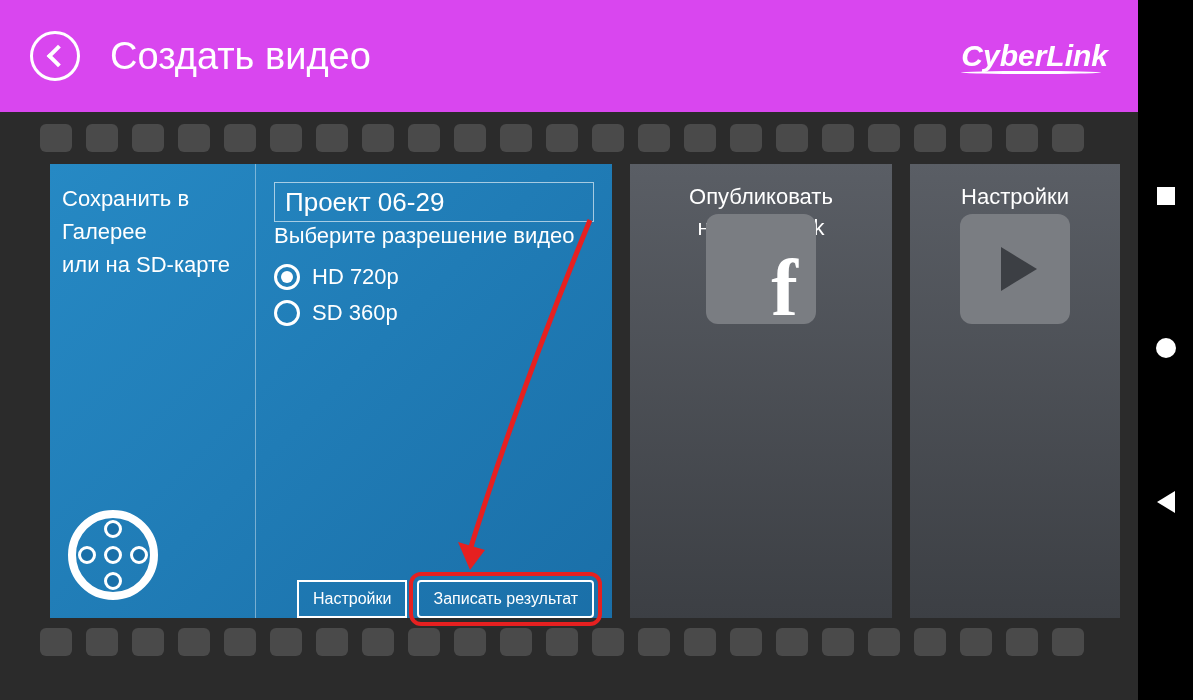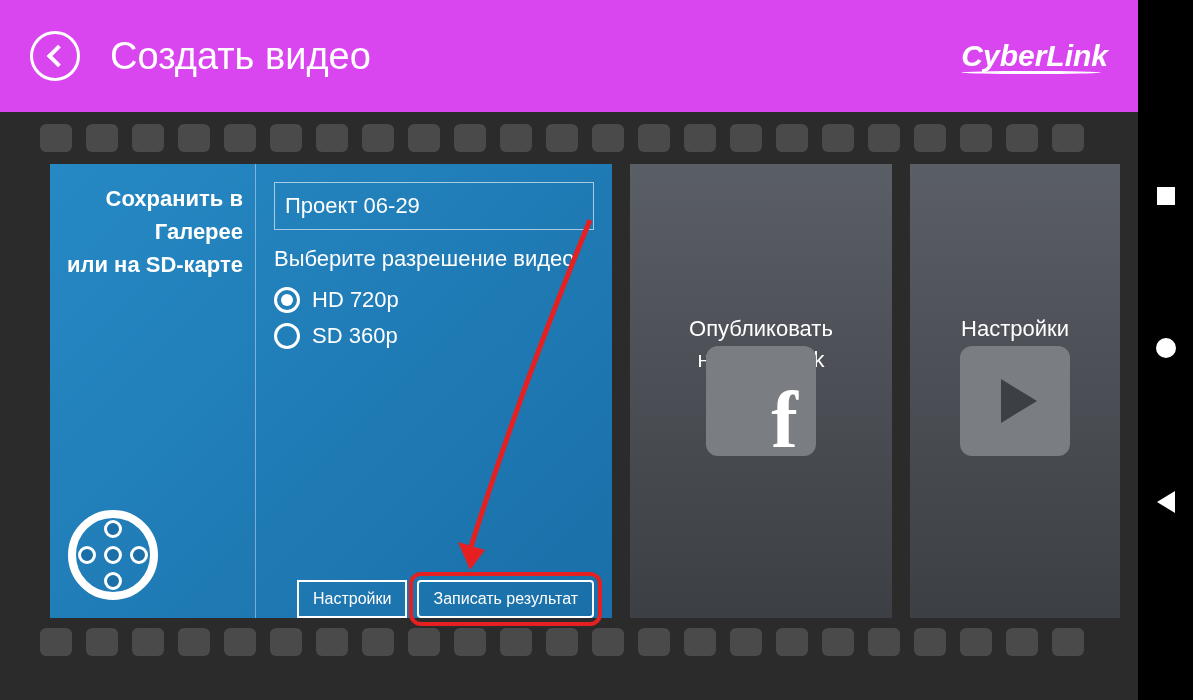--- a/index.html
+++ b/index.html
@@ -152,54 +152,52 @@
 }
 
 .panel-publish {
   width: 262px;
   height: 454px;
   background: linear-gradient(180deg, #5a5e65 0%, #3c3f44 100%);
   display: flex;
   flex-direction: column;
   align-items: center;
   padding-top: 18px;
-  justify-content: center;
 }
 
 .save-left {
   width: 210px;
   padding: 18px 12px;
-  text-align: right;
+  text-align: left;
   color: #fff;
   font-size: 22px;
   line-height: 1.5;
-  font-weight: bold;
 }
 
 .save-divider {
   width: 1px;
   height: 100%;
   background: rgba(255,255,255,0.4);
 }
 
 .save-right {
   flex: 1;
   padding: 18px 18px;
   color: #fff;
 }
 
 .project-input {
   width: 320px;
-  height: 48px;
+  height: 40px;
   border: 1px solid rgba(255,255,255,0.6);
   background: transparent;
   color: #fff;
-  font-size: 22px;
+  font-size: 26px;
   padding: 4px 10px;
-  margin-bottom: 16px;
+  margin-bottom: 1px;
 }
 
 .resolution-label {
   font-size: 22px;
   margin-bottom: 15px;
 }
 
 .radio-row {
   display: flex;
   align-items: center;

